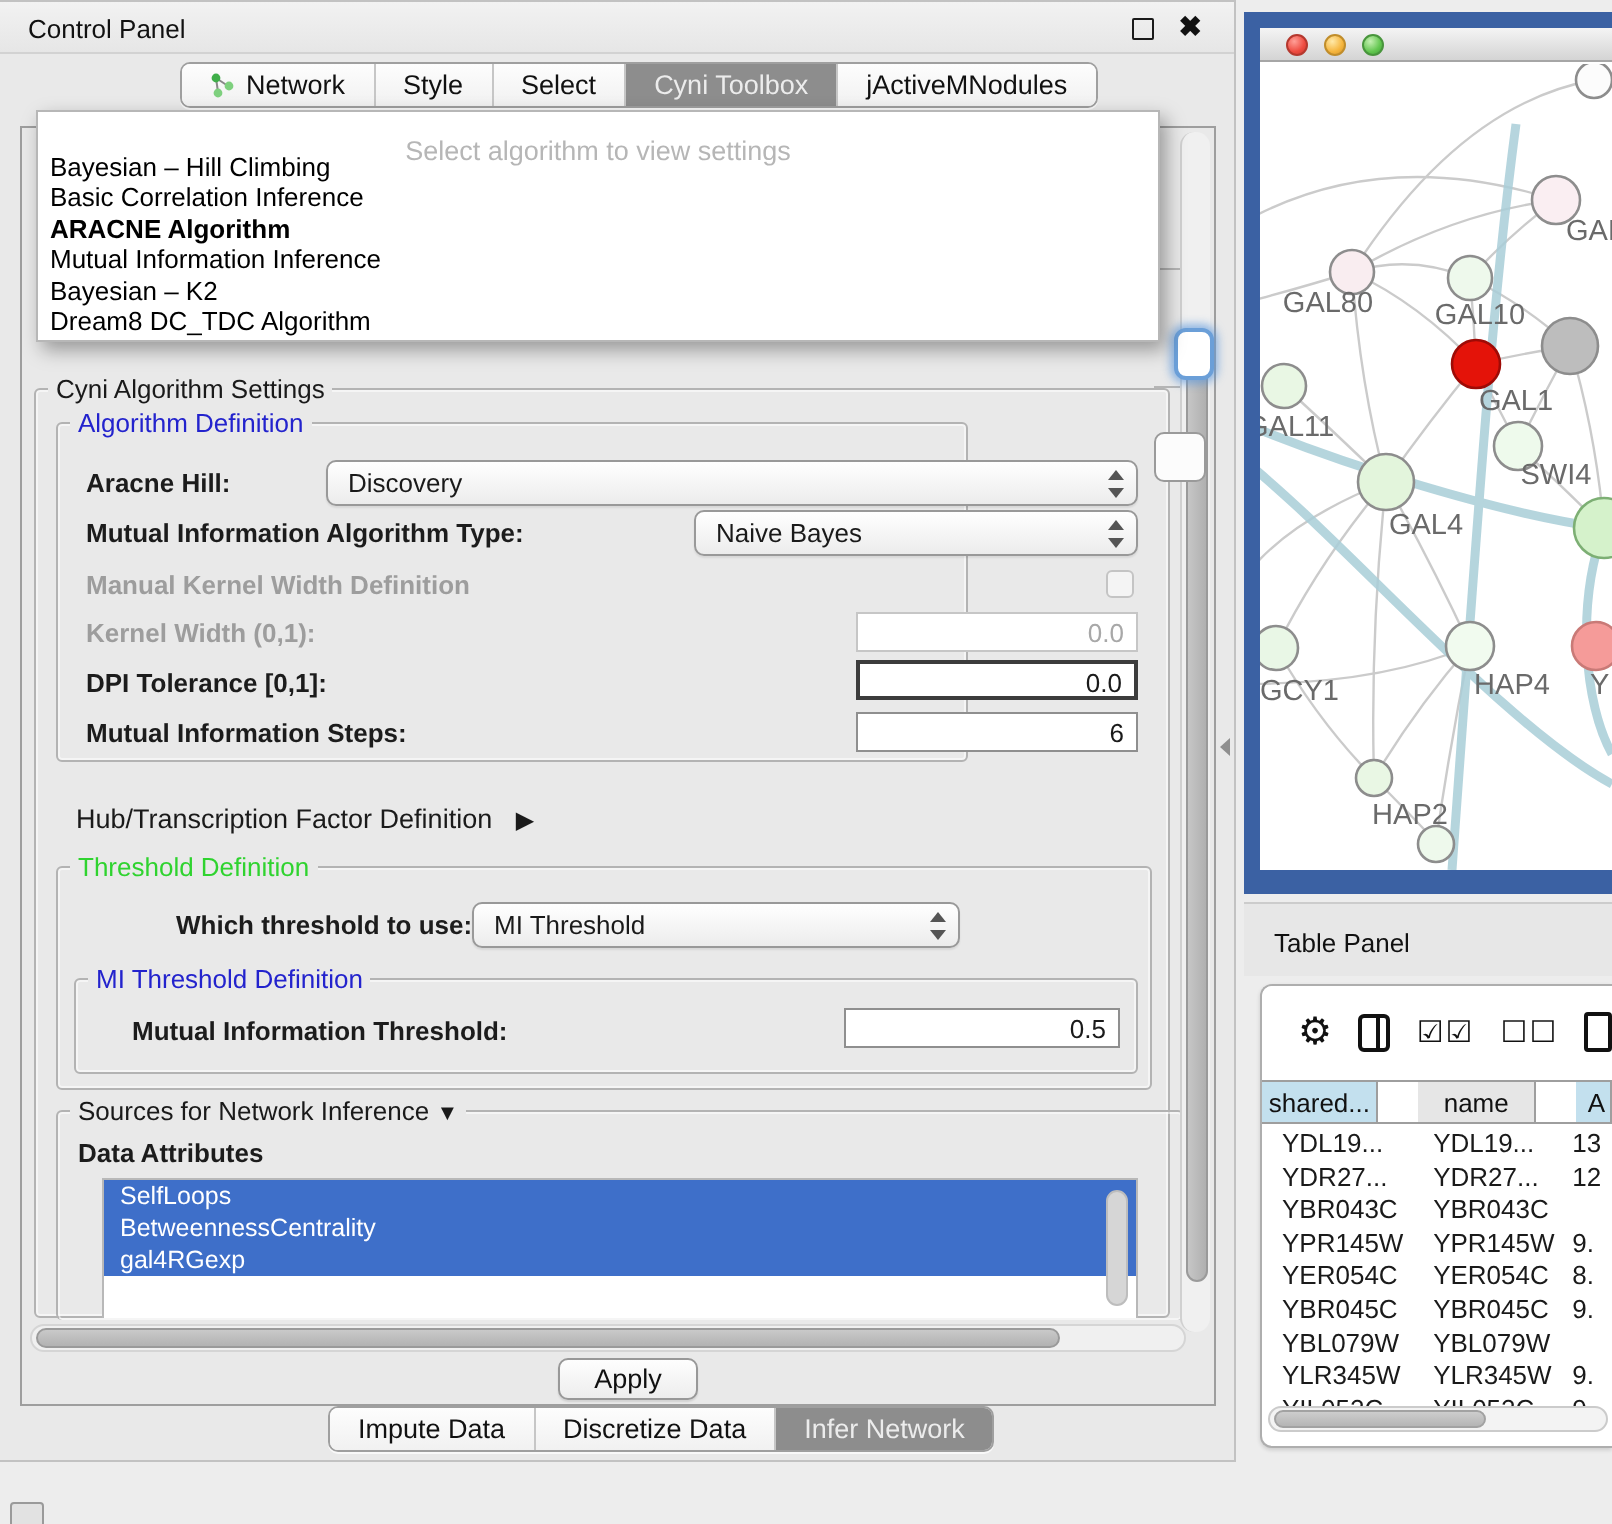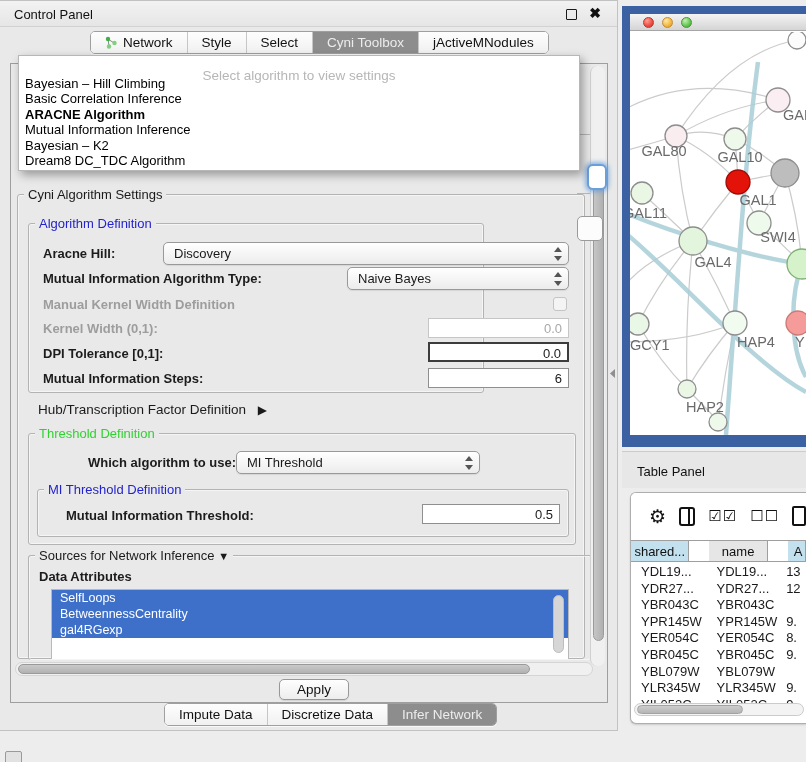--- a/index.html
+++ b/index.html
@@ -145,21 +145,21 @@
 
     <div class="abs frag-line-h" style="left:566px; top:70px; width:22px;"></div>
     <div class="abs frag-line-v" style="left:587px; top:70px; height:60px;"></div>
     <div class="abs frag-line-h" style="left:566px; top:129px; width:22px;"></div>
     <div class="abs spinner-frag"></div>
     <div class="abs combo-frag"></div>
 
     <div class="abs groupbox" style="left:6px; top:130px; width:568px; height:465px;">
       <span class="gtitle">Cyni Algorithm Settings</span>
 
-      <div class="abs groupbox" style="left:10px; top:28px; width:456px; height:170px;">
+      <div class="abs groupbox" style="left:10px; top:16px; width:456px; height:170px;">
         <span class="gtitle blue">Algorithm Definition</span>
 
         <span class="abs lbl" style="left:14px; top:22px;">Aracne Hill:</span>
         <div class="combo" style="left:134px; top:18px; width:406px;">
           <span>Discovery</span>
           <span class="arrows"></span>
         </div>
 
         <span class="abs lbl" style="left:14px; top:47px;">Mutual Information Algorithm Type:</span>
         <div class="combo" style="left:318px; top:43px; width:222px;">
@@ -181,21 +181,21 @@
       </div>
 
       <div class="abs" style="left:20px; top:207px; font-size:13.5px;">
         <span>Hub/Transcription Factor Definition</span>
         <span style="margin-left:8px; font-size:12px;">▶</span>
       </div>
 
       <div class="abs groupbox" style="left:10px; top:238px; width:548px; height:112px;">
         <span class="gtitle green">Threshold Definition</span>
 
-        <span class="abs lbl" style="left:59px; top:21px;">Which algorithm to use:</span>
+        <span class="abs lbl" style="left:59px; top:21px;">Which threshold to use:</span>
         <div class="combo" style="left:207px; top:17px; width:244px;">
           <span>MI Threshold</span>
           <span class="arrows"></span>
         </div>
 
         <div class="abs groupbox" style="left:8px; top:55px; width:532px; height:48px;">
           <span class="gtitle blue" style="background:#e9e9e9;">MI Threshold Definition</span>
           <span class="abs lbl" style="left:12px; top:18px;padding-left:16px;">Mutual Information Threshold:</span>
           <span class="abs tfield plain" style="left:384px; top:14px; width:138px;">0.5</span>
         </div>

